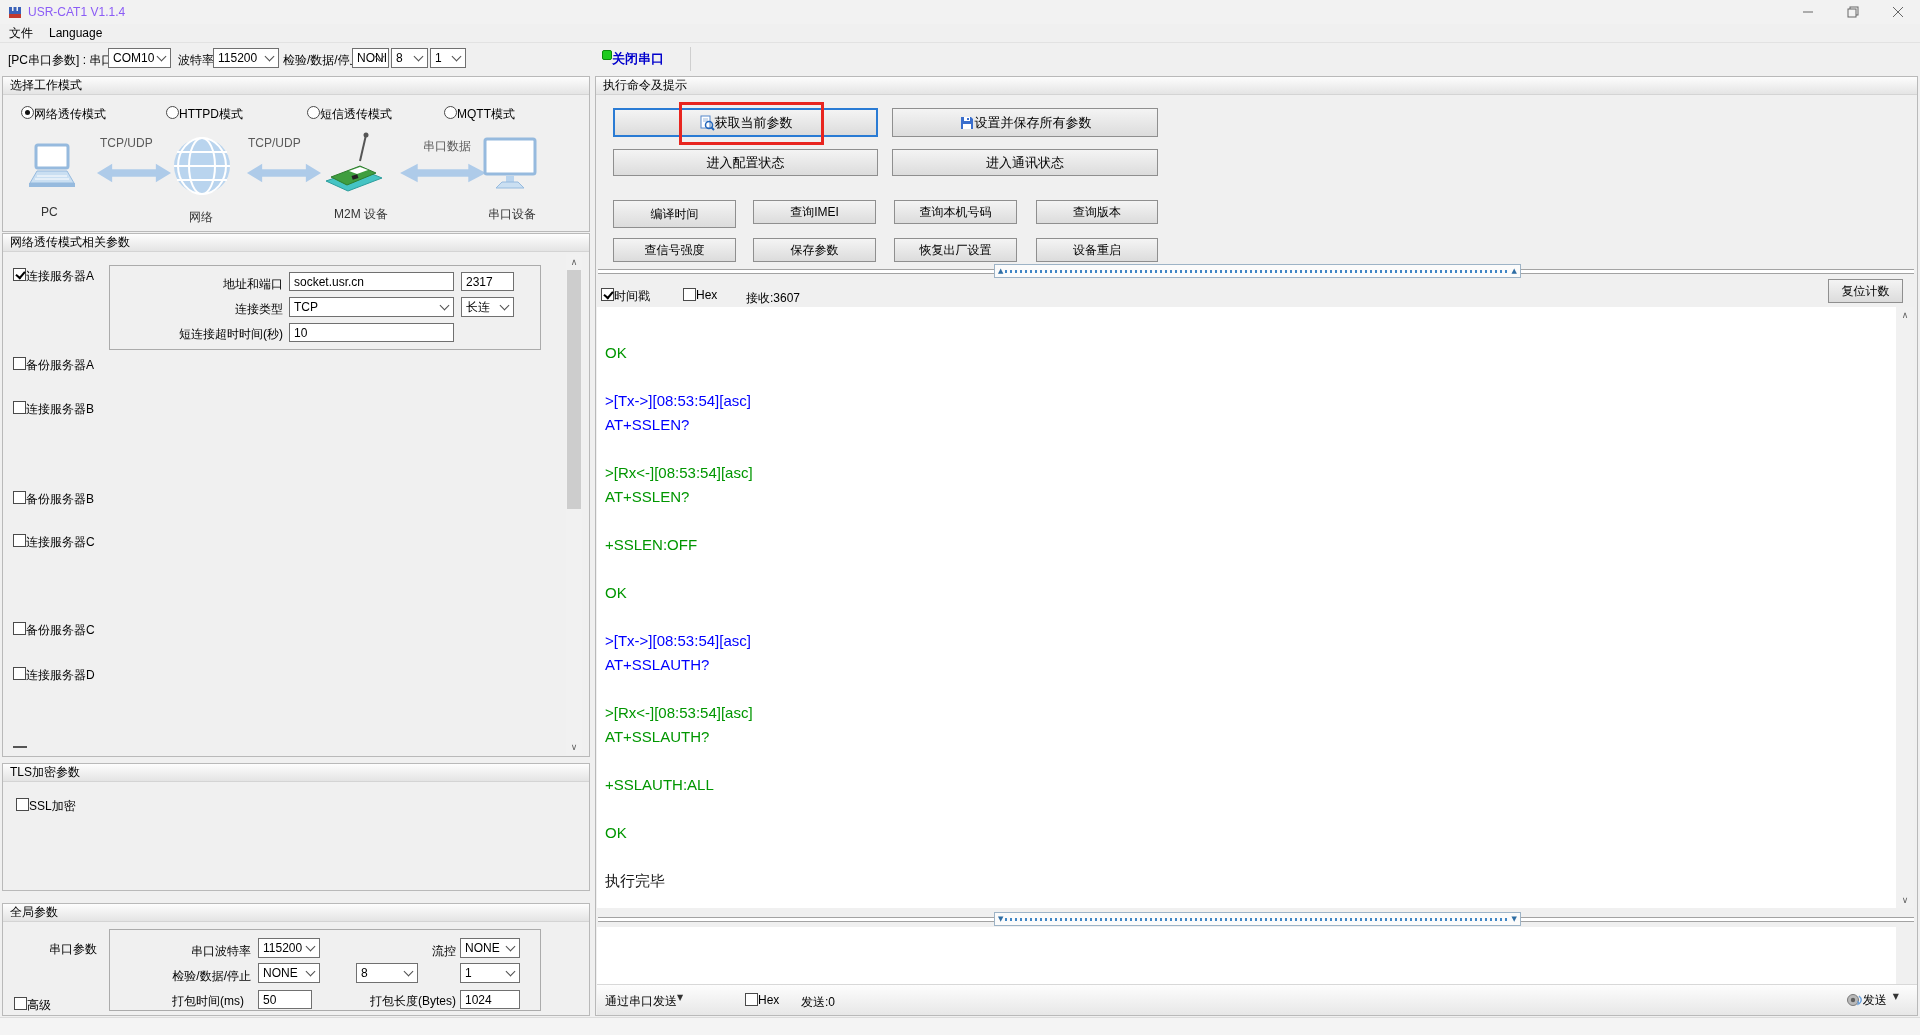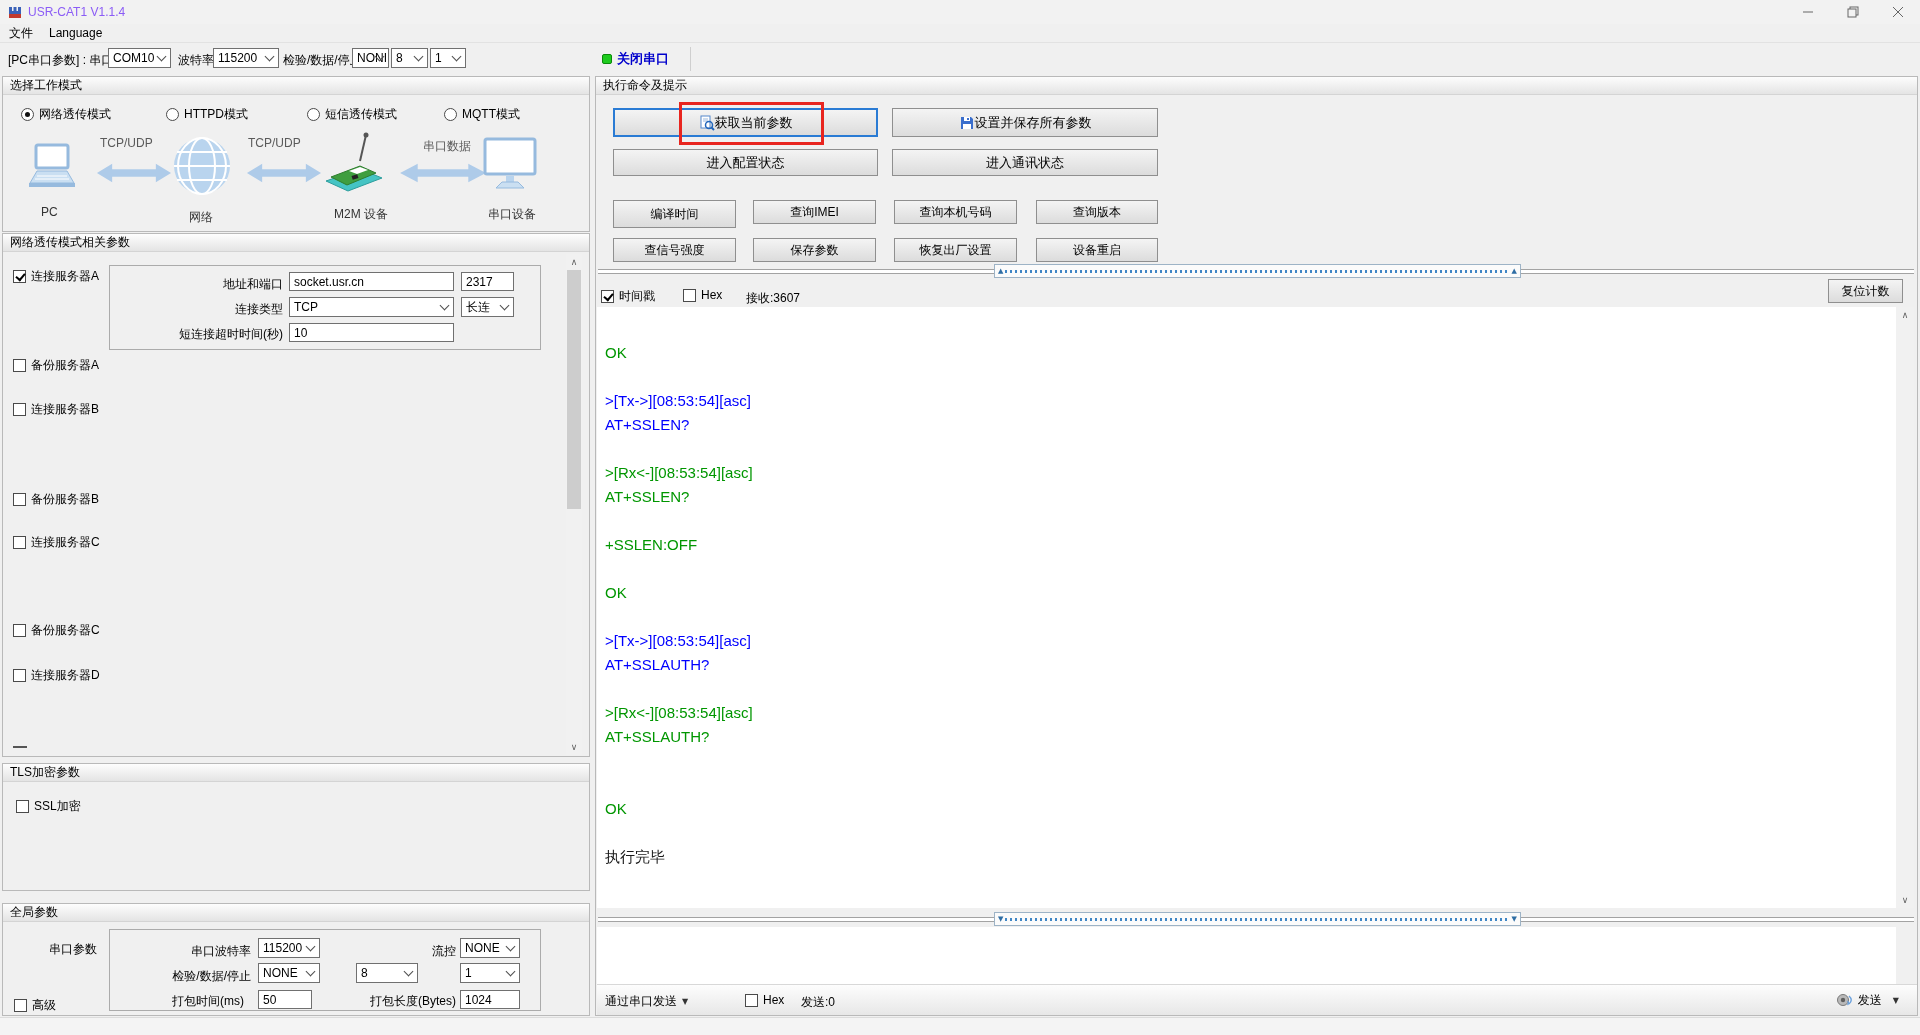--- a/index.html
+++ b/index.html
@@ -32,21 +32,21 @@
        padding:0 2px 0 4px;overflow:hidden;white-space:nowrap;height:20px}
   .sel::after{content:"";position:absolute;right:5px;top:50%;width:6px;height:6px;margin-top:-5px;
        border-right:1px solid #4e4e4e;border-bottom:1px solid #4e4e4e;transform:rotate(45deg)}
   .inp{position:absolute;background:#fff;border:1px solid #707070;padding:0 4px;display:flex;
        align-items:center;overflow:hidden;white-space:nowrap;height:19px}
   .btn{position:absolute;background:linear-gradient(#f4f4f4,#dcdcdc);border:1px solid #8f8f8f;
        display:flex;align-items:center;justify-content:center;font-size:13px;cursor:default}
   .sbtn{font-size:12px}
   .btn.focused{border:2px solid #2a7bd4}
   .redbox{position:absolute;border:3px solid #e8251f;z-index:9;pointer-events:none}
-  .crow{position:absolute;display:flex;align-items:center;gap:5px;white-space:nowrap}
+  .crow{position:absolute;display:flex;align-items:flex-start;white-space:nowrap}
   .cb{width:13px;height:13px;border:1px solid #4a4a4a;background:#fff;position:relative;flex:none}
   .cb.checked::after{content:"";position:absolute;left:2px;top:2px;width:7px;height:4px;
        border-left:2px solid #000;border-bottom:2px solid #000;transform:rotate(-50deg)}
   .radio{width:13px;height:13px;border:1px solid #4a4a4a;border-radius:50%;background:#fff;
        position:relative;flex:none}
   .radio.checked::after{content:"";position:absolute;left:3px;top:3px;width:5px;height:5px;
        border-radius:50%;background:#111}
   .rlabel{position:absolute;text-align:right;white-space:nowrap}
   .fieldbox{position:absolute;border:1px solid #ababab}
 
@@ -399,20 +399,21 @@
       <div class="logline" style="color: rgb(0, 150, 0);">+SSLEN:OFF</div>
       <div class="logline" style="color: rgb(0, 150, 0);"></div>
       <div class="logline" style="color: rgb(0, 150, 0);">OK</div>
       <div class="logline" style="color: rgb(0, 150, 0);"></div>
       <div class="logline" style="color: rgb(0, 0, 255);">&gt;[Tx-&gt;][08:53:54][asc]</div>
       <div class="logline" style="color: rgb(0, 0, 255);">AT+SSLAUTH?</div>
       <div class="logline" style="color: rgb(0, 150, 0);"></div>
       <div class="logline" style="color: rgb(0, 150, 0);">&gt;[Rx&lt;-][08:53:54][asc]</div>
       <div class="logline" style="color: rgb(0, 150, 0);">AT+SSLAUTH?</div>
       <div class="logline" style="color: rgb(0, 150, 0);"></div>
+      <div class="logline" style="color: rgb(0, 150, 0);">+SSLAUTH:ALL</div>
       <div class="logline" style="color: rgb(0, 150, 0);"></div>
       <div class="logline" style="color: rgb(0, 150, 0);">OK</div>
       <div class="logline" style="color: rgb(0, 150, 0);"></div>
       <div class="logline" style="color: rgb(26, 26, 26);">执行完毕</div>
     </div>
 
     <div class="vsb" style="left:1300px;top:230px;width:18px;height:601px">
       <div class="sarrow">∧</div>
       <div class="sarrow" style="position:absolute;bottom:0;left:0;right:0">∨</div>
     </div>

